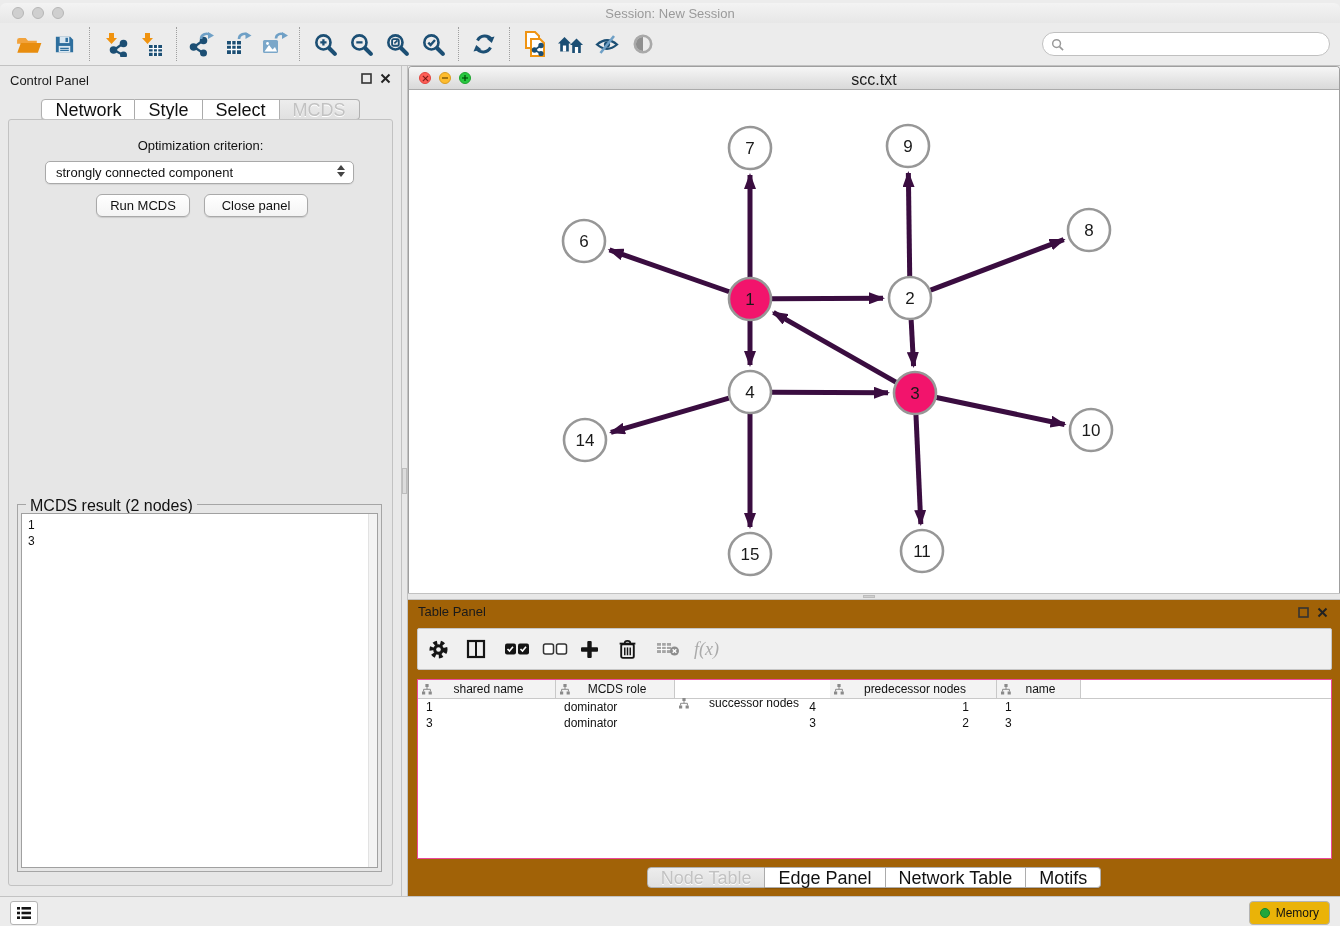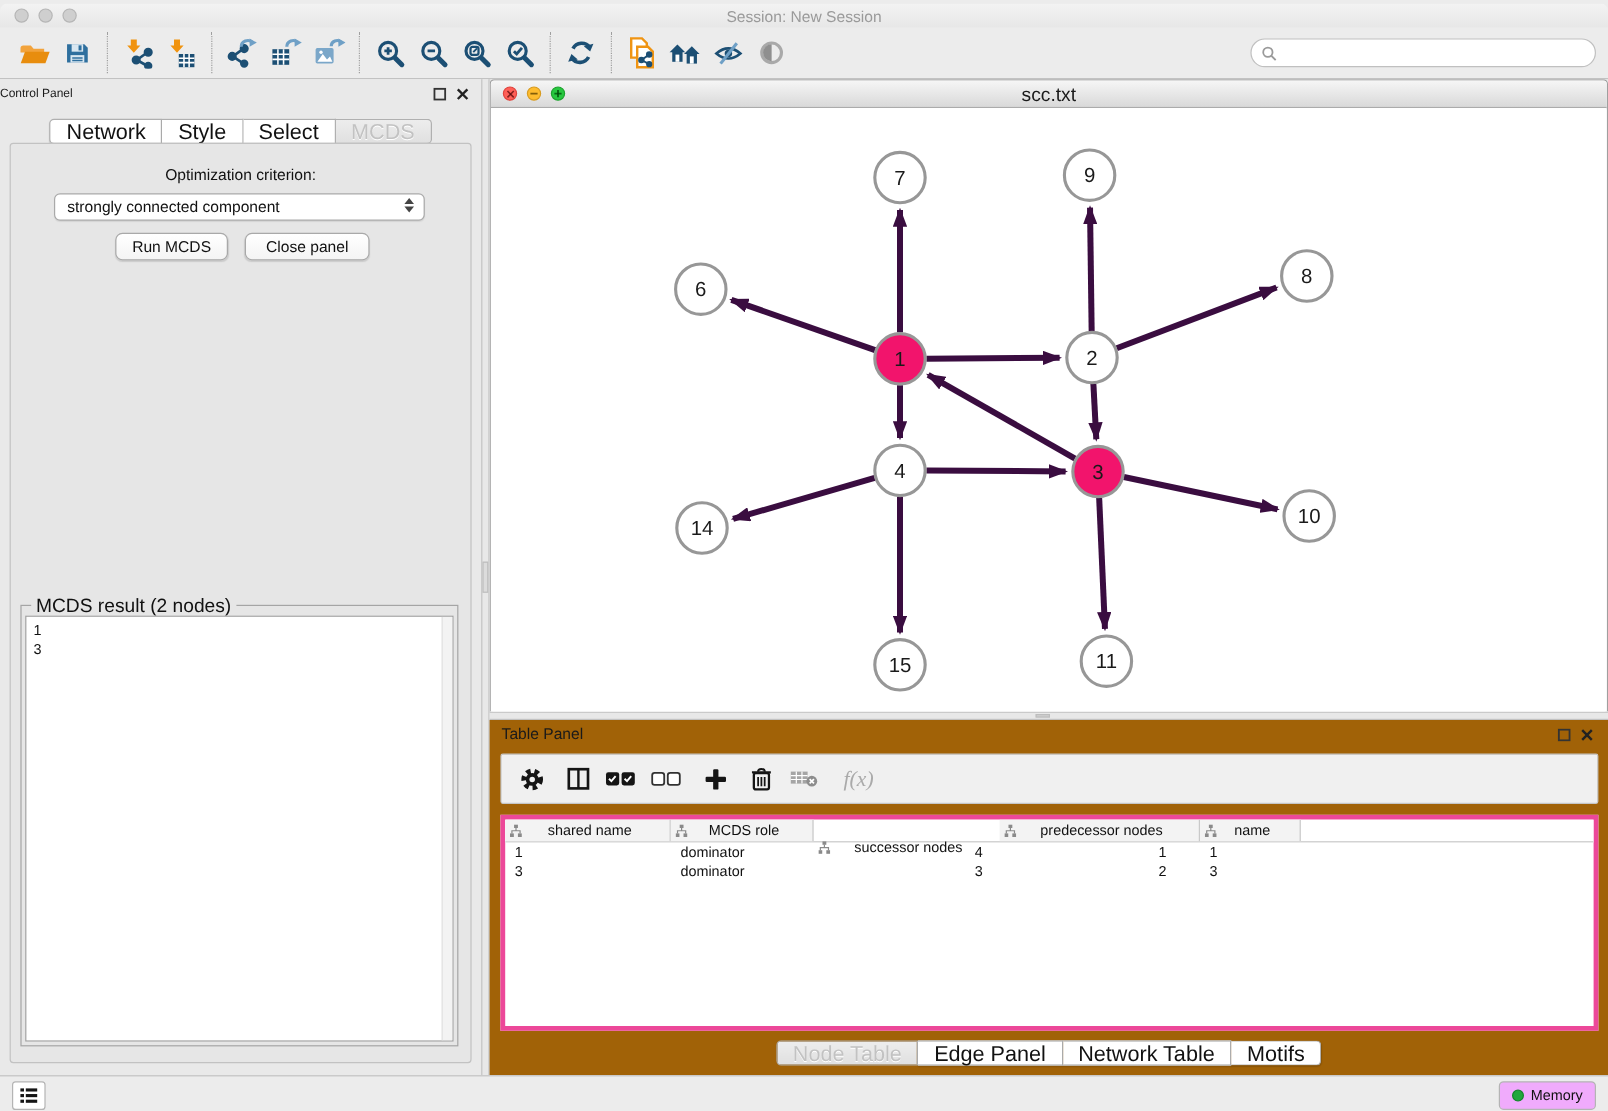--- a/index.html
+++ b/index.html
@@ -15,21 +15,21 @@
 
   
   #toolbar{position:absolute;left:0;top:20px;right:0;height:43px;background:#ececec;border-bottom:1px solid #c2c2c2;display:flex;align-items:center;padding:0 10px;}
   .tb-btn{width:36px;height:36px;display:flex;align-items:center;justify-content:center;flex:0 0 auto;}
   .tb-sep{width:1px;height:34px;border-left:1px dotted #9f9f9f;margin:0 7px;flex:0 0 auto;}
   #searchbox{margin-left:auto;width:288px;height:24px;background:#fff;border:1px solid #c0c0c0;border-radius:12px;display:flex;align-items:center;padding:0 8px;}
   #searchbox input{border:none;outline:none;flex:1;font-size:12px;background:transparent;margin-left:4px;}
 
   
   #control-panel{position:absolute;left:0;top:63px;width:401px;height:830px;background:#e9e9e9;}
-  #cp-title{position:absolute;left:0;top:7px;font-size:10px;color:#1a1a1a;}
+  #cp-title{position:absolute;left:10px;top:7px;font-size:13px;color:#1a1a1a;}
   .panel-ctrls{position:absolute;top:7px;display:flex;gap:8px;align-items:center;}
   .seg-tabs{display:flex;justify-content:center;}
   .seg-tab{height:21px;line-height:20px;padding:0 13px;background:#fff;border:1px solid #b0b0b0;border-left:none;font-size:18px;color:#111;box-shadow:0 1px 1px rgba(0,0,0,.15);}
   .seg-tab:first-child{border-left:1px solid #b0b0b0;border-radius:4px 0 0 4px;}
   .seg-tab:last-child{border-radius:0 4px 4px 0;}
   .seg-tab.active{background:linear-gradient(#ededed,#e0e0e0);color:#c2c2c2;text-shadow:0 1px 0 #fff;box-shadow:none;}
   #cp-tabs{position:absolute;left:0;right:0;top:33px;}
   #cp-body{position:absolute;left:8px;right:8px;top:53px;bottom:10px;background:#e6e6e6;border:1px solid #c2c2c2;border-radius:3px;}
   #opt-label{position:absolute;left:0;right:0;top:18px;text-align:center;font-size:13px;color:#111;}
   #criterion{position:absolute;left:36px;right:38px;top:41px;height:23px;background:#fff;border:1px solid #a9a9a9;border-radius:5px;font-size:13px;color:#111;line-height:21px;padding:0 26px 0 10px;box-shadow:0 1px 1px rgba(0,0,0,.08);}
@@ -53,35 +53,35 @@
   #netwin{position:absolute;left:408px;top:63px;width:932px;height:527px;background:#fff;border:1px solid #9f9f9f;border-bottom:none;border-radius:4px 4px 0 0;overflow:hidden;}
   #net-titlebar{position:absolute;left:0;top:0;right:0;height:23px;background:linear-gradient(#f6f6f6,#d9d9d9);border-bottom:1px solid #ababab;}
   #net-title{position:absolute;left:0;right:0;top:4px;text-align:center;font-size:16px;color:#1a1a1a;}
   .tl2{position:absolute;top:5px;width:12px;height:12px;border-radius:50%;display:flex;align-items:center;justify-content:center;}
   #net-canvas{position:absolute;left:0;top:24px;right:0;bottom:0;background:#fff;}
 
   
   #table-panel{position:absolute;left:408px;top:597px;width:932px;height:296px;background:#a16207;}
   #tp-title{position:absolute;left:10px;top:4px;font-size:13px;color:#1a1a1a;}
   #tp-toolbar{position:absolute;left:9px;right:8px;top:28px;height:42px;background:#f0f0f0;border:1px solid #c6c6c6;border-radius:2px;display:flex;align-items:center;gap:12px;padding:0 10px;}
-  .tp-icon{width:26px;height:26px;display:flex;align-items:center;justify-content:flex-end;}
+  .tp-icon{width:26px;height:26px;display:flex;align-items:center;justify-content:flex-start;}
   #fx{font-family:"Liberation Serif","DejaVu Serif",serif;font-style:italic;font-size:18px;color:#aaa;}
-  #datatable{position:absolute;left:9px;right:8px;top:79px;height:180px;background:#fff;border:4px solid #ec4899;overflow:hidden;}
+  #datatable{position:absolute;left:9px;right:8px;top:79px;height:180px;background:#fff;border:1px solid #ec4899;overflow:hidden;}
   #thead{display:flex;height:19px;border-bottom:1px solid #c9c9c9;background:#fff;}
   .th{background:#f3f3f3;border-right:1px solid #c9c9c9;display:flex;align-items:center;font-size:12px;color:#111;position:relative;}
   .th .lbl{flex:1;text-align:center;padding-right:10px;}
   .th svg{margin-left:4px;flex:0 0 auto;}
   .tr{display:flex;height:16px;}
   .td{font-size:12px;color:#111;line-height:16px;white-space:nowrap;overflow:hidden;}
   #tp-tabs{position:absolute;left:0;right:0;bottom:8px;}
 
   
   #statusbar{position:absolute;left:0;top:893px;right:0;height:33px;background:#ececec;border-top:1px solid #c3c3c3;}
   #list-btn{position:absolute;left:10px;top:4px;width:28px;height:24px;background:#fff;border:1px solid #b4b4b4;border-radius:3px;display:flex;align-items:center;justify-content:center;}
-  #memory-btn{position:absolute;right:10px;top:4px;height:24px;background:#f0abfc;border:1px solid #b4b4b4;border-radius:4px;display:flex;align-items:center;gap:6px;padding:0 10px;font-size:12px;color:#111;}
+  #memory-btn{position:absolute;right:10px;top:4px;height:24px;background:#eab308;border:1px solid #b4b4b4;border-radius:4px;display:flex;align-items:center;gap:6px;padding:0 10px;font-size:12px;color:#111;}
   #memory-dot{width:10px;height:10px;border-radius:50%;background:#21a73c;border:1px solid #14862c;}
 </style>
 </head>
 <body>
 
 <div id="screen">
 <div id="mainwin">
 
   <div id="titlebar">
     <div class="tl gray" style="left:12px"></div>

